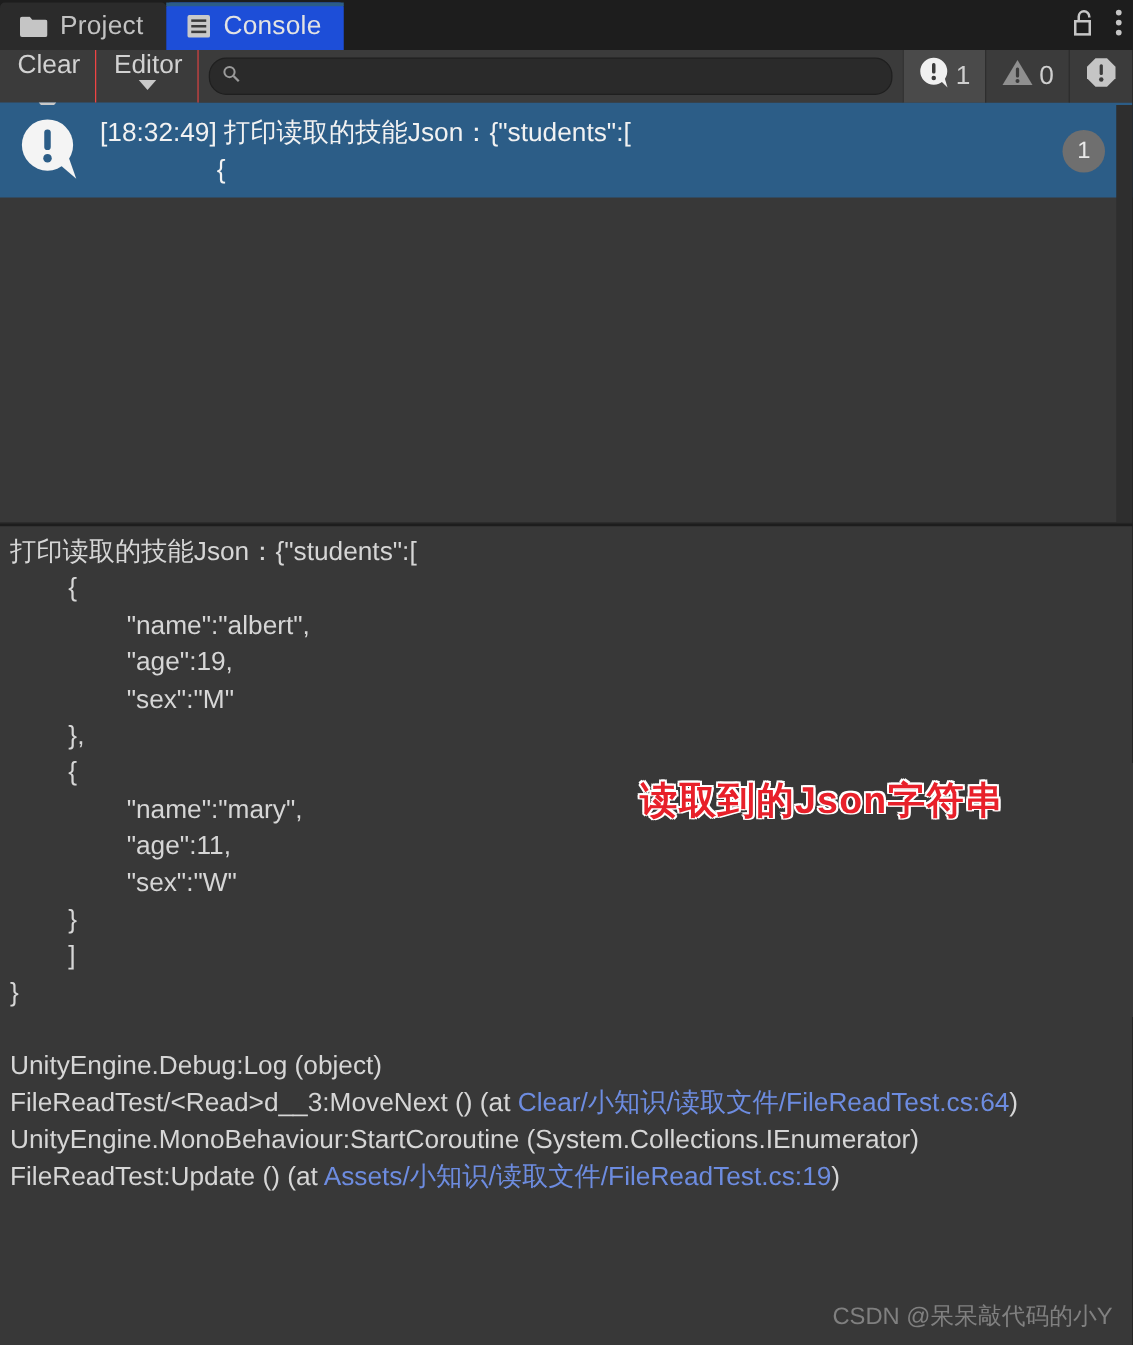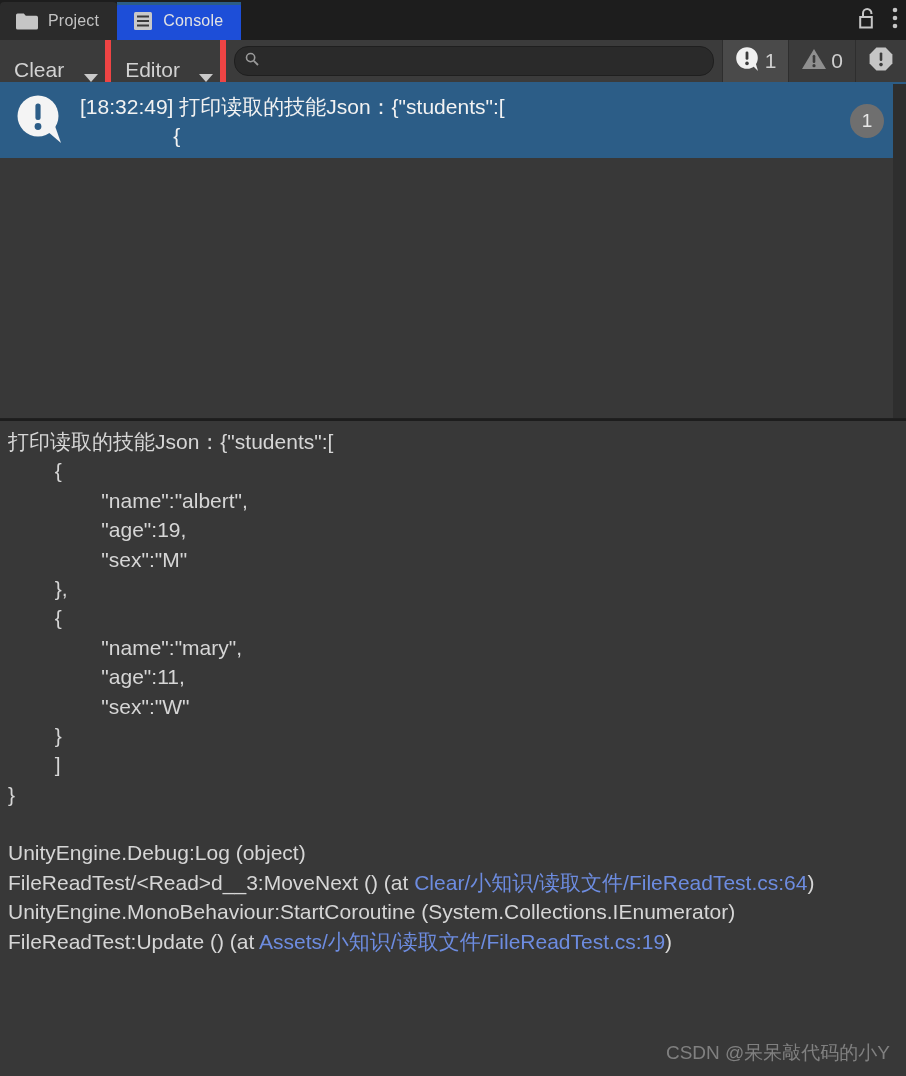--- a/index.html
+++ b/index.html
@@ -31,21 +31,21 @@
     align-items: flex-end;
   }
   .tab {
     height: 38px;
     display: flex;
     align-items: center;
     gap: 10px;
     padding: 0 18px 0 16px;
     box-sizing: border-box;
     color: #c8c8c8;
-    font-size: 16px;
+    font-size: 21px;
     letter-spacing: .2px;
     border-top-left-radius: 4px;
     border-top-right-radius: 4px;
     position: relative;
   }
   .tab.inactive {
     background: #2b2b2b;
     color: #c2c2c2;
   }
   .tab.active {
@@ -87,22 +87,23 @@
     font-size: 21px;
     padding: 0 14px;
     box-sizing: border-box;
     background: #3b3b3b;
     border-right: 1px solid #2e2e2e;
     white-space: nowrap;
   }
   .tb-btn.sunken { background: #424242; }
   .tb-split {
     display: flex;
-    align-items: flex-end;
-    border-right: 6px solid #ef4444;
+    align-items: center;
+    border-right: 1px solid #ef4444;
+    flex-direction: column;
   }
   .tb-split .lbl {
     display: flex; align-items: center;
     padding: 0 12px 0 14px;
     color: #d2d2d2; font-size: 21px;
   }
   .tb-split .div {
     width: 1px; background: #555; margin: 9px 0;
   }
   .tb-split .arw {
@@ -388,14 +389,15 @@
         }
         ]
 }</pre>
       <pre class="stackblk">UnityEngine.Debug:Log (object)
 FileReadTest/&lt;Read&gt;d__3:MoveNext () (at <span class="lnk">Clear/小知识/读取文件/FileReadTest.cs:64</span>)
 UnityEngine.MonoBehaviour:StartCoroutine (System.Collections.IEnumerator)
 FileReadTest:Update () (at <span class="lnk">Assets/小知识/读取文件/FileReadTest.cs:19</span>)</pre>
     </div>
   </div>
 
+  <div class="annotation">读取到的Json字符串</div>
   <div class="watermark">CSDN @呆呆敲代码的小Y</div>
 </div>
 
 </body></html>

